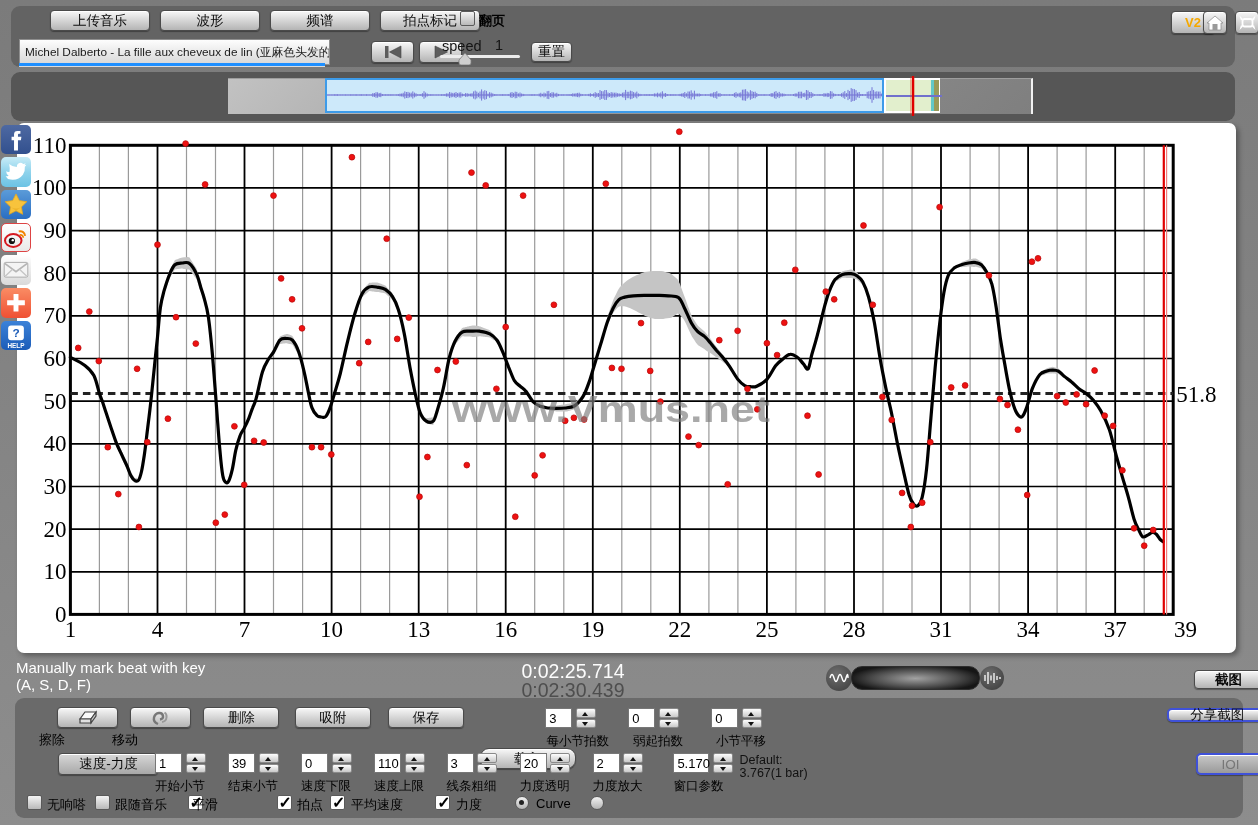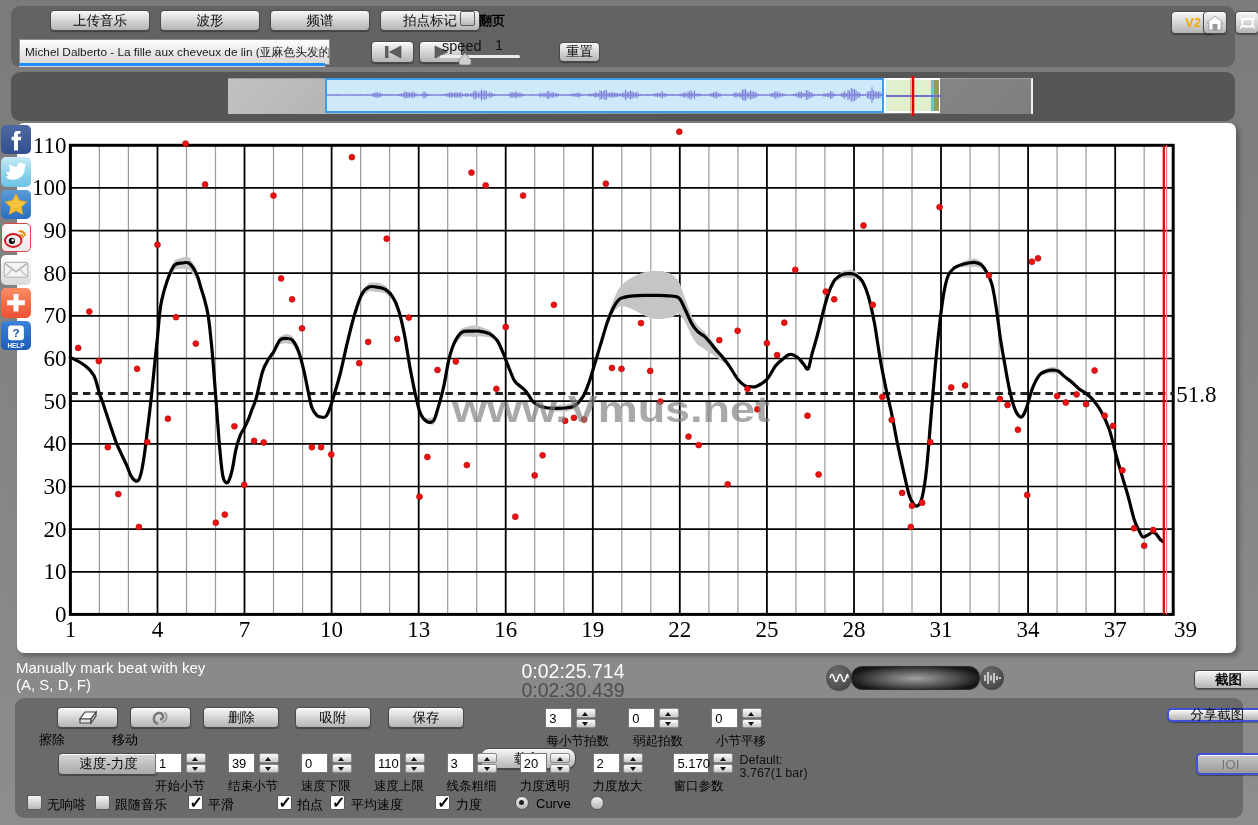--- a/index.html
+++ b/index.html
@@ -67,21 +67,21 @@
 </div>
 
 <div class="abs" style="left:442px;top:38px;font-size:14.5px;color:#141414;">speed</div>
 <div class="abs" style="left:495px;top:37px;font-size:14.5px;color:#141414;">1</div>
 <div class="abs" style="left:440px;top:55px;width:80px;height:2.6px;background:#ececec;border-radius:2px;"></div>
 <div class="abs" style="left:458px;top:53px;width:0;height:0;">
  <svg width="14" height="12" viewBox="0 0 14 12" style="position:absolute;left:0;top:0;">
       <path d="M7 0 L13 7 L13 10 Q13 12 11 12 L3 12 Q1 12 1 10 L1 7 Z" fill="#cfcfcf" stroke="#7c7c7c" stroke-width="0.8"></path>
     </svg>
 </div>
-<div class="btn" style="left:527px;top:42px;width:41px;height:20px;font-family:Liberation Serif, serif;">重置</div>
+<div class="btn" style="left:499px;top:42px;width:41px;height:20px;font-family:Liberation Serif, serif;">重置</div>
 
 <div class="btn" style="left:1139px;top:11px;width:44px;height:23px;color:#f5a800;font-size:13px;font-weight:bold;">V2</div>
 <div class="btn" style="left:1171px;top:11px;width:24px;height:23px;">
  <svg width="18" height="16" viewBox="0 0 18 16">
       <path d="M9 1 L17 8 L15 8 L15 15 L3 15 L3 8 L1 8 Z" fill="#fff" stroke="#888" stroke-width="0.7"></path>
       <rect x="6.5" y="9" width="5" height="6" fill="#9a9a9a"></rect>
     </svg>
 </div>
 <div class="btn" style="left:1203px;top:11px;width:24px;height:23px;">
  <svg width="19" height="17" viewBox="0 0 19 17">
@@ -454,21 +454,21 @@
     <div class="d"></div>
   </div>
 <div class="lbl" style="left:673.4px;top:778px;font-size:12.5px;">窗口参数</div>
 <div class="lbl" style="left:739.5px;top:753px;font-size:12.5px;color:#111;">Default:</div>
 <div class="lbl" style="left:739.5px;top:766px;font-size:12.5px;color:#111;">3.767(1 bar)</div>
 <div class="cb" style="left:26.7px;top:795px;"></div>
 <div class="lbl" style="left:47px;top:796px;">无响嗒</div>
 <div class="cb" style="left:94.6px;top:795px;"></div>
 <div class="lbl" style="left:115px;top:796px;">跟随音乐</div>
 <div class="cb ck" style="left:187.5px;top:795px;"></div>
-<div class="lbl" style="left:208px;top:796px;">平滑</div>
+<div class="lbl" style="left:192px;top:796px;">平滑</div>
 <div class="cb ck" style="left:276.6px;top:795px;"></div>
 <div class="lbl" style="left:297px;top:796px;">拍点</div>
 <div class="cb ck" style="left:330.0px;top:795px;"></div>
 <div class="lbl" style="left:351px;top:796px;">平均速度</div>
 <div class="cb ck" style="left:435.2px;top:795px;"></div>
 <div class="lbl" style="left:456px;top:796px;">力度</div>
 <div class="radio on" style="left:514.7px;top:795.5px;"></div>
 <div class="lbl" style="left:536px;top:796px;">Curve</div>
 <div class="radio" style="left:589.9px;top:795.5px;"></div>
 <div class="lbl" style="left:611px;top:823px;">Worm</div>

